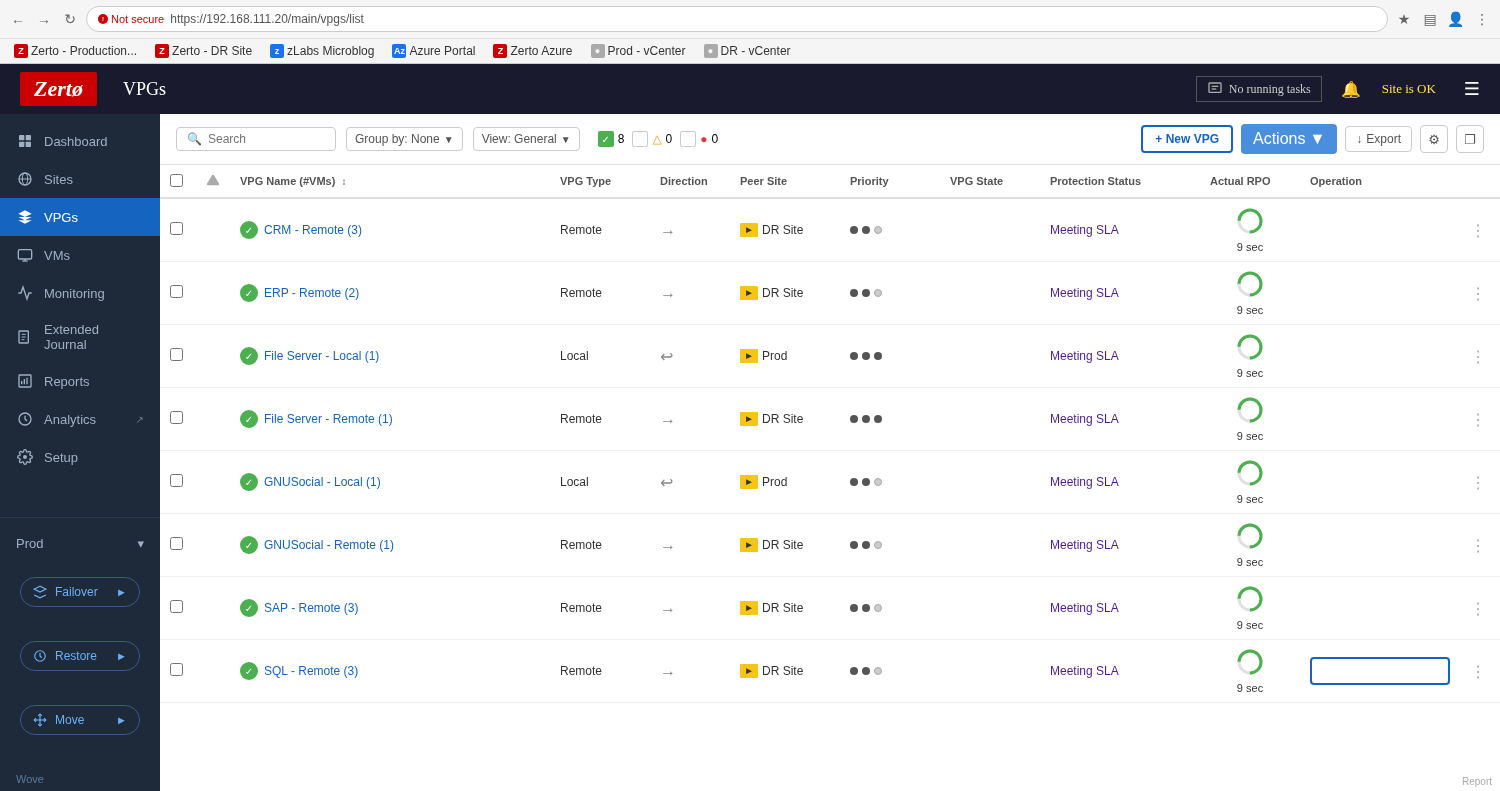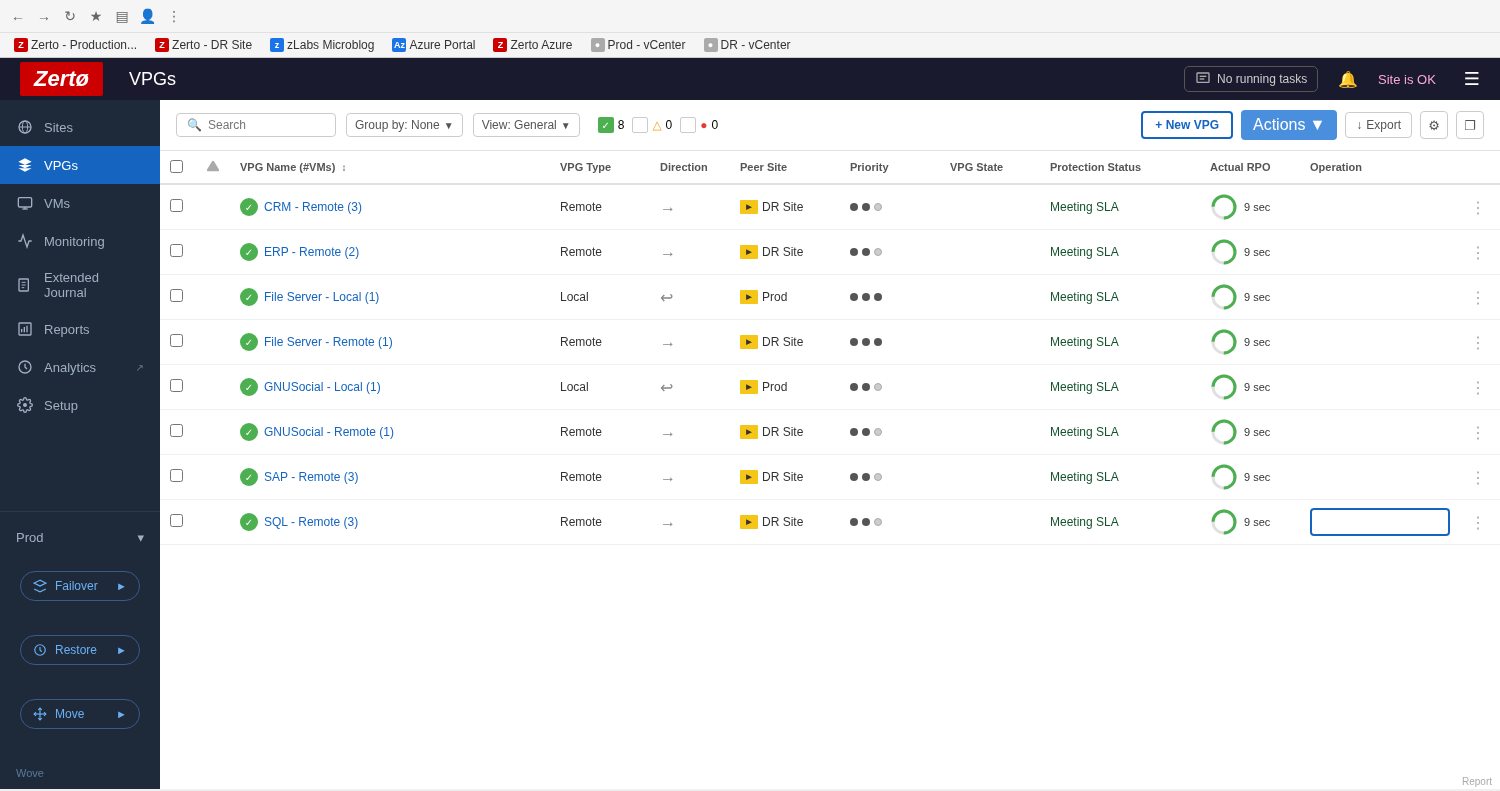--- a/index.html
+++ b/index.html
@@ -14,28 +14,28 @@
     .address-bar .url { color: #555; }
     .bookmarks-bar { display: flex; align-items: center; padding: 3px 8px; gap: 6px; border-top: 1px solid #e0e0e0; background: #f5f5f5; font-size: 12px; overflow: hidden; }
     .bookmark-item { display: flex; align-items: center; gap: 3px; padding: 2px 6px; border-radius: 3px; cursor: pointer; white-space: nowrap; color: #333; }
     .bookmark-favicon { width: 14px; height: 14px; border-radius: 2px; display: flex; align-items: center; justify-content: center; font-size: 9px; font-weight: bold; color: white; }
     .favicon-red { background: #c00; }
     .favicon-blue { background: #1a73e8; }
     .favicon-globe { background: #aaa; }
 
     
     .app-container { display: flex; flex-direction: column; height: calc(100vh - 60px); }
-    .app-header { background: #1a1a2e; height: 42px; display: flex; align-items: center; padding: 5px 20px; gap: 16px; }
+    .app-header { background: #1a1a2e; height: 50px; display: flex; align-items: center; padding: 5px 20px; gap: 16px; font-family: Liberation Serif, serif; }
     .logo { background: #c00; color: white; font-size: 22px; font-weight: bold; padding: 4px 14px; border-radius: 2px; font-style: italic; }
     .header-title { color: white; font-size: 18px; font-weight: 400; flex: 1; margin-left: 10px; }
     .header-right { display: flex; align-items: center; gap: 20px; }
-    .site-ok { color: #f9a8d4; display: flex; align-items: center; gap: 5px; }
+    .site-ok { color: #fde047; display: flex; align-items: center; gap: 5px; }
     .bell-icon { color: #ccc; cursor: pointer; font-size: 16px; }
     .hamburger { color: white; cursor: pointer; font-size: 18px; margin-left: 8px; }
-    .no-running-tasks { color: #ccc; font-size: 12px; display: flex; align-items: center; gap: 6px; border: 1px solid #555; padding: 4px 10px; border-radius: 5px; justify-content: flex-end; }
+    .no-running-tasks { color: #ccc; font-size: 12px; display: flex; align-items: center; gap: 6px; border: 1px solid #555; padding: 4px 10px; border-radius: 0; justify-content: flex-end; }
 
     
     .main-layout { display: flex; flex: 1; overflow: hidden; }
 
     
     .sidebar { width: 160px; background: #1e2a3a; display: flex; flex-direction: column; overflow-y: auto; }
     .sidebar-nav { flex: 1; padding: 8px 0; }
     .nav-item { display: flex; align-items: center; gap: 10px; padding: 10px 16px; cursor: pointer; color: #a0b0c0; font-size: 13px; }
     .nav-item.active { background: #1565c0; color: white; }
     .nav-item .nav-icon { width: 18px; height: 18px; display: flex; align-items: center; justify-content: center; flex-shrink: 0; }
@@ -88,40 +88,50 @@
     .col-dots { width: 40px; }
 
     .vpg-name-link { color: #1565c0; cursor: pointer; text-decoration: none; }
     .status-green { width: 18px; height: 18px; background: #4caf50; border-radius: 50%; display: inline-flex; align-items: center; justify-content: center; color: white; font-size: 10px; }
     .peer-site { display: flex; align-items: center; gap: 4px; }
     .peer-icon { width: 18px; height: 14px; background: #f5c518; border-radius: 1px; display: flex; align-items: center; justify-content: center; font-size: 7px; font-weight: bold; color: #333; }
     .priority-dots { display: flex; gap: 4px; align-items: center; }
     .dot { width: 8px; height: 8px; border-radius: 50%; }
     .dot-filled { background: #555; }
     .dot-empty { background: #ccc; border: 1px solid #aaa; }
-    .rpo-container { display: flex; align-items: center; gap: 6px; }
+    .rpo-container { display: flex; align-items: center; gap: 6px; flex-direction: column; }
     .rpo-gauge { width: 28px; height: 28px; position: relative; }
     .rpo-gauge svg { width: 28px; height: 28px; }
     .rpo-text { font-size: 11px; color: #333; }
-    .meeting-sla { color: #14532d; font-size: 12px; }
+    .meeting-sla { color: #4c1d95; font-size: 12px; }
     .dots-menu { color: #aaa; cursor: pointer; font-size: 16px; text-align: right; padding-right: 4px; }
     .sort-icon { font-size: 10px; margin-left: 3px; }
     .operation-highlight { border: 2px solid #1565c0; border-radius: 4px; padding: 4px 8px; min-width: 80px; height: 28px; }
     .bottom-report { position: absolute; bottom: 4px; right: 8px; color: #aaa; font-size: 10px; }
 
     .chevron-down { font-size: 10px; }
   </style>
 </head>
 <body>
 
 <div class="browser-chrome">
   <div class="browser-toolbar">
     <button class="browser-btn">←</button>
     <button class="browser-btn">→</button>
     <button class="browser-btn">↻</button>
+    <div class="address-bar">
+      <span class="not-secure">
+        <svg width="12" height="12" viewBox="0 0 24 24" fill="#c00">
+            <circle cx="12" cy="12" r="10"></circle>
+            <text x="12" y="16" text-anchor="middle" fill="white" font-size="12" font-weight="bold">!</text>
+          </svg>
+        <span>Not secure</span>
+      </span>
+      <span class="url">https://192.168.111.20/main/vpgs/list</span>
+    </div>
     <button class="browser-btn">★</button>
     <button class="browser-btn">▤</button>
     <button class="browser-btn">👤</button>
     <button class="browser-btn">⋮</button>
   </div>
   <div class="bookmarks-bar">
     <div class="bookmark-item">
       <div class="bookmark-favicon favicon-red">Z</div>
       <span>Zerto - Production...</span>
     </div>
@@ -171,20 +181,31 @@
         <span>Site is OK</span>
       </div>
       <div class="hamburger">☰</div>
     </div>
   </div>
 
   <div class="main-layout">
 
     <div class="sidebar">
       <div class="sidebar-nav">
+        <div class="nav-item">
+          <span class="nav-icon">
+            <svg width="16" height="16" viewBox="0 0 24 24" fill="#a0b0c0">
+                <rect x="3" y="3" width="8" height="8" rx="1"></rect>
+                <rect x="13" y="3" width="8" height="8" rx="1"></rect>
+                <rect x="3" y="13" width="8" height="8" rx="1"></rect>
+                <rect x="13" y="13" width="8" height="8" rx="1"></rect>
+              </svg>
+          </span>
+          <span class="nav-label">Dashboard</span>
+        </div>
         <div class="nav-item">
           <span class="nav-icon">
             <svg width="16" height="16" viewBox="0 0 24 24" fill="#a0b0c0">
                 <circle cx="12" cy="12" r="9" fill="none" stroke="#a0b0c0" stroke-width="2"></circle>
                 <ellipse cx="12" cy="12" rx="4" ry="9" fill="none" stroke="#a0b0c0" stroke-width="1.5"></ellipse>
                 <line x1="3" y1="12" x2="21" y2="12" stroke="#a0b0c0" stroke-width="1.5"></line>
               </svg>
           </span>
           <span class="nav-label">Sites</span>
         </div>

